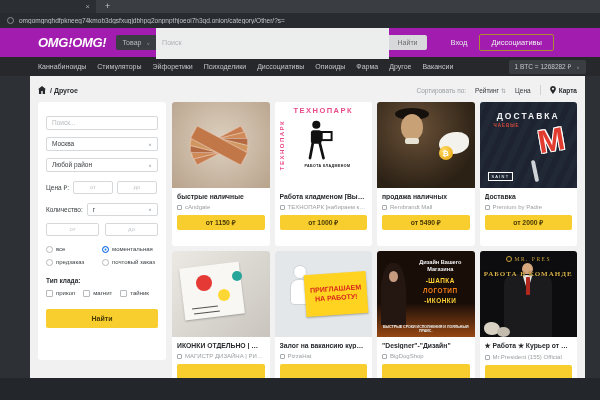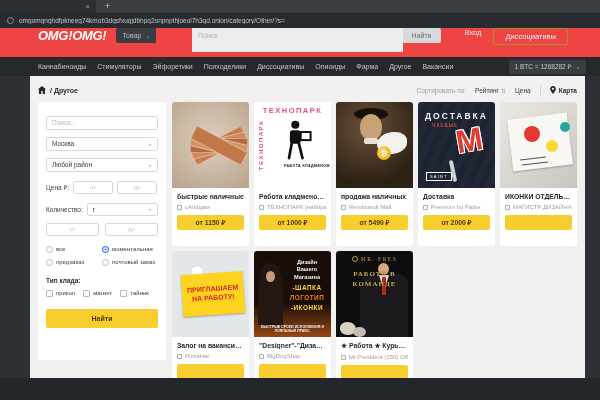--- a/index.html
+++ b/index.html
@@ -11,26 +11,26 @@
   .tabstrip { height:13px; background:#3a3e43; display:flex; align-items:center; }
   .tab { width:96px; height:13px; background:#2b2e32; display:flex; align-items:center; justify-content:flex-end; padding:0 6px; }
   .tab-close { color:#9aa0a5; font-size:8px; line-height:1; }
   .newtab { color:#c3c7cb; font-size:9px; margin-left:9px; line-height:1; }
   .urlbar { height:15px; background:#282b2f; display:flex; align-items:center; padding:0 7px; gap:5px; }
   .favdot { width:7px; height:7px; border-radius:50%; border:1px solid #8a9096; flex:none; }
   .url { color:#c2c6c9; font-size:6.5px; white-space:nowrap; overflow:hidden; }
 
   
   .viewport { height:350px; overflow:hidden; background:#2d3135; }
-  .site-header { height:29px; background:#ef4444; display:flex; align-items:flex-start; padding:0 32px 0 38px; }
+  .site-header { height:29px; background:#a21caf; display:flex; align-items:center; padding:0 46px 0 38px; }
   .logo { color:#fff; font-style:italic; font-weight:bold; font-size:13px; letter-spacing:-0.3px; margin-right:10px; white-space:nowrap; }
   .searchbar { display:flex; align-items:center; flex:1; height:15px; }
   .cat-select { background:#3a3e43; color:#b9bec2; font-size:7px; height:15px; display:flex; align-items:center; gap:5px; padding:0 6px; border-radius:2px 0 0 2px; flex:none; }
   .chev { color:#8a8f93; font-size:5px; transform:scaleY(.8); }
-  .hsearch { flex:1; background:#eceeee; height:33px; border:none; font-size:7px; color:#666; padding:0 6px; font-family:inherit; outline:none; min-width:0;margin-left:36px; }
+  .hsearch { flex:1; background:#eceeee; height:33px; border:none; font-size:7px; color:#666; padding:0 6px; font-family:inherit; outline:none; min-width:0; }
   .hsearch::placeholder { color:#aeb2b5; }
   .search-btn { background:#d7d9da; color:#6a6e71; height:15px; font-size:7px; display:flex; align-items:center; padding:0 9px; border-radius:0 2px 2px 0; flex:none; }
   .login { color:#e8eaec; font-size:7.5px; margin:0 12px 0 24px; white-space:nowrap; }
   .register { border:1px solid #a98e2f; color:#f0f1f2; font-size:7.5px; padding:3px 11px; border-radius:2px; white-space:nowrap; }
 
   .nav { height:19px; background:#26282c; display:flex; align-items:center; padding:0 14px 0 38px; gap:11px; }
   .nav-item { color:#c3c7ca; font-size:7px; white-space:nowrap; }
   .btc-chip { margin-left:auto; background:#3a3e43; color:#c3c7ca; font-size:6.5px; padding:2.5px 6px; border-radius:2px; display:flex; gap:5px; align-items:center; white-space:nowrap; }
 
   .page { height:302px; background:#2d3135; }
@@ -63,21 +63,21 @@
   .opt { display:flex; align-items:center; gap:3px; font-size:6px; color:#3c4043; width:50%; white-space:nowrap; }
   .radio { width:7px; height:7px; border:1px solid #b6babd; border-radius:50%; flex:none; background:#fff; }
   .radio.checked { border-color:#1a73e8; background:#1a73e8; box-shadow:inset 0 0 0 1.5px #fff; }
   .cbx { width:7px; height:7px; border:1px solid #b6babd; border-radius:1px; flex:none; background:#fff; }
   .stash-label { font-size:6.5px; font-weight:bold; color:#2b2e31; margin-top:11px; }
   .stash-row { display:flex; gap:8px; margin-top:6px; }
   .stash-row .opt { width:auto; }
   .find-btn { margin-top:12px; width:100%; height:19px; background:#f7ce2e; border-radius:2px; display:flex; align-items:center; justify-content:center; font-size:7px; font-weight:bold; color:#4a3a05; }
 
   
-  .grid { flex:1; display:grid; grid-template-columns:repeat(5,1fr); gap:5px; align-content:start; }
+  .grid { flex:1; display:grid; grid-template-columns:repeat(4,1fr); gap:5px; align-content:start; }
   .card { background:#fff; border-radius:3px; overflow:hidden; min-height:144px; }
   .card-img { height:86px; position:relative; overflow:hidden; }
   .card-body { padding:5px 5px 4px; }
   .card-title { font-size:6.8px; font-weight:bold; color:#26282b; white-space:nowrap; overflow:hidden; text-overflow:ellipsis; }
   .card-vendor { font-size:6px; color:#9a9ea1; margin:4px 0 5px; display:flex; gap:3px; align-items:center; white-space:nowrap; overflow:hidden; }
   .v-icon { width:5px; height:5px; border:1px solid #a6abaf; border-radius:1px; flex:none; }
   .price-btn { background:#f7ce2e; border-radius:2px; height:15px; display:flex; align-items:center; justify-content:center; font-size:6.8px; font-weight:bold; color:#4a3a05; }
 
   
   .p-cash { background:radial-gradient(circle at 50% 45%, #ddd0bf, #b8a38c); }

